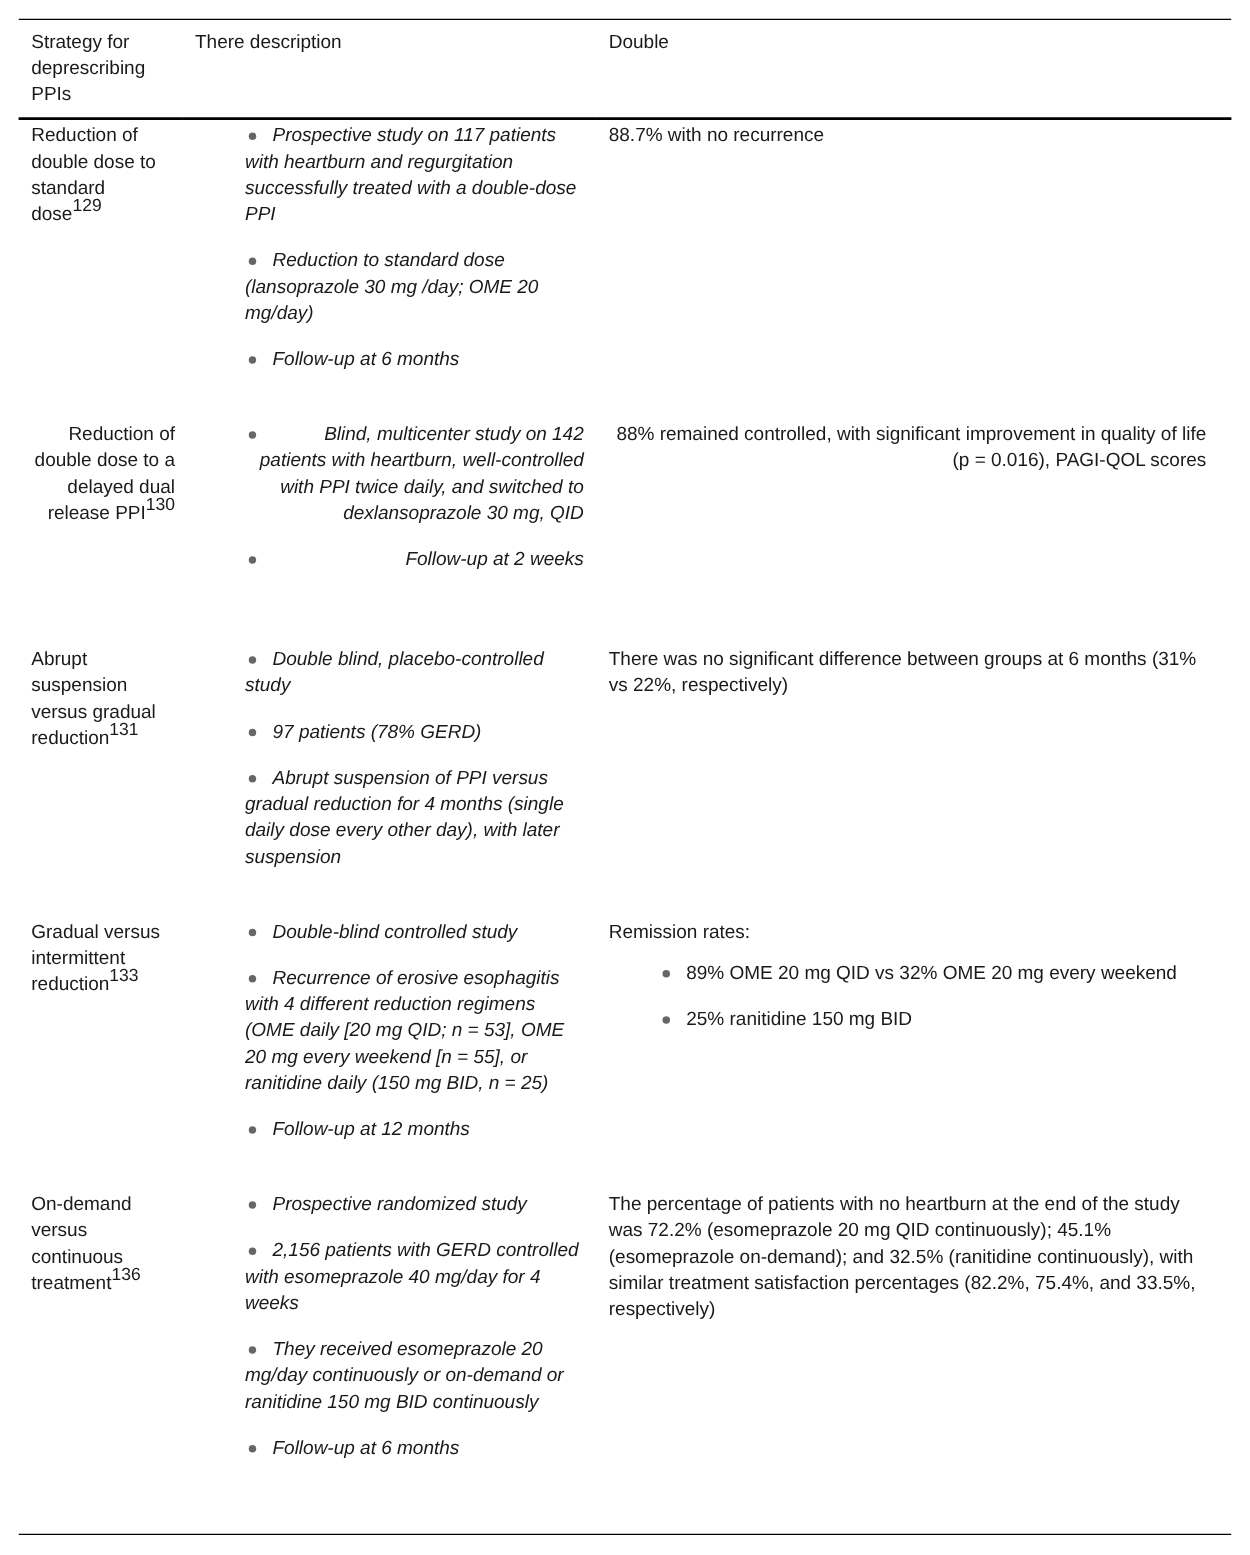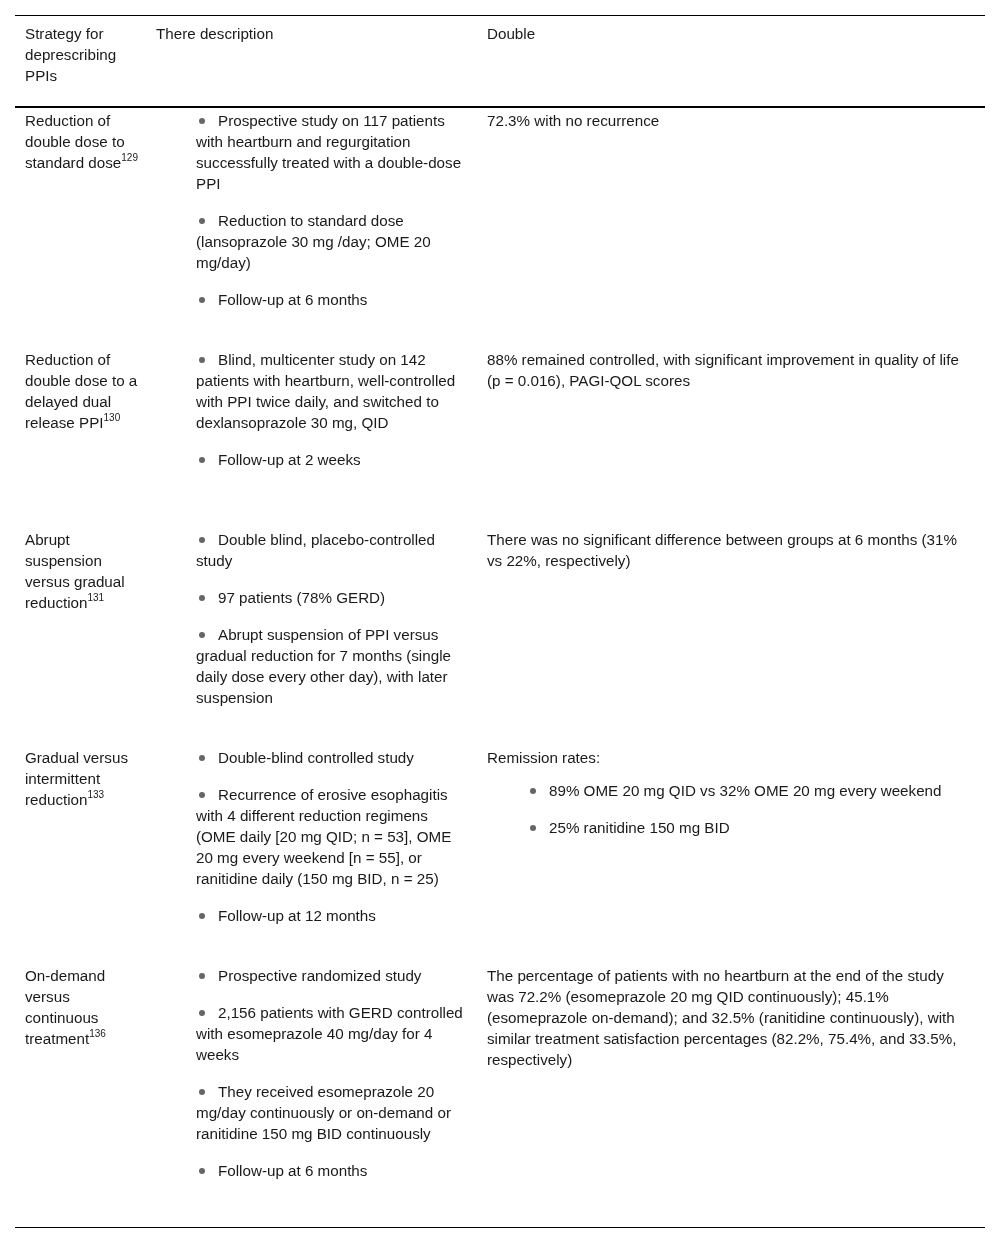--- a/index.html
+++ b/index.html
@@ -9,41 +9,41 @@
     line-height: 21px;
   }
   .table-wrap { position: absolute; left: 15px; top: 15px; width: 970px; }
   .top-rule { border-top: 1px solid #000; }
   .bottom-rule { position: absolute; left: 15px; width: 970px; top: 1227px; border-top: 1px solid #000; }
   table { border-collapse: collapse; width: 970px; table-layout: fixed; }
   col.c1 { width: 131px; }
   col.c2 { width: 331px; }
   col.c3 { width: 508px; }
   th, td { vertical-align: top; text-align: left; font-weight: normal; padding: 0; }
-  thead th { padding-top: 7px; padding-bottom: 20px; }
+  thead th { padding-top: 7px; padding-bottom: 8px; }
   thead tr { border-bottom: 2px solid #000; }
   th.h1, td.s { padding-left: 10px; padding-right: 6px; }
   th.h2 { padding-left: 10px; }
   th.h3, td.r { padding-left: 10px; padding-right: 20px; }
   tbody td { padding-top: 2px; }
   td.d { padding-left: 50px; padding-right: 10px; }
-  sup { font-size: 10px; line-height: 0; position: relative; top: -1px; vertical-align: super; }
+  sup { font-size: 14px; line-height: 0; position: relative; top: -1px; vertical-align: super; }
   ul.bl { list-style: none; margin: 0; padding: 0; }
-  ul.bl li { margin: 0 0 16px 0; text-indent: 22px; position: relative; }
+  ul.bl li { margin: 0 0 16px 0; text-indent: 22px; position: relative; font-style: italic; }
   ul.bl li .dot {
     position: absolute; left: 3px; top: 8px; width: 6px; height: 6px; border-radius: 50%;
     background: #666; text-indent: 0;
   }
   ul.rl { list-style: none; margin: 2px 0 0 40px; padding: 0; }
   ul.rl li { margin: 12px 0 16px 0; padding-left: 22px; position: relative; }
   ul.rl li .dot {
     position: absolute; left: 3px; top: 8px; width: 6px; height: 6px; border-radius: 50%; background: #666;
   }
   tr.row1 td { height: 237px; }
-  tr.row2 td { height: 178px; }
+  tr.row2 td { height: 178px; text-align: right; }
   tr.row3 td { height: 216px; }
   tr.row4 td { height: 216px; }
   tr.row5 td { height: 260px; }
 </style>
 </head>
 <body>
 
 <div class="table-wrap">
   <div class="top-rule"></div>
   <table>
@@ -63,41 +63,41 @@
 
       <tr class="row1">
         <td class="s"><span>Reduction of double dose to standard dose</span><sup>129</sup></td>
         <td class="d">
           <ul class="bl">
             <li><span class="dot"></span><span>Prospective study on 117 patients with heartburn and regurgitation successfully treated with a double-dose PPI</span></li>
             <li><span class="dot"></span><span>Reduction to standard dose (lansoprazole 30 mg /day; OME 20 mg/day)</span></li>
             <li><span class="dot"></span><span>Follow-up at 6 months</span></li>
           </ul>
         </td>
-        <td class="r">72.3% with no recurrence</td>
+        <td class="r">88.7% with no recurrence</td>
       </tr>
 
       <tr class="row2">
         <td class="s"><span>Reduction of double dose to a delayed dual release PPI</span><sup>130</sup></td>
         <td class="d">
           <ul class="bl">
             <li><span class="dot"></span><span>Blind, multicenter study on 142 patients with heartburn, well-controlled with PPI twice daily, and switched to dexlansoprazole 30 mg, QID</span></li>
             <li><span class="dot"></span><span>Follow-up at 2 weeks</span></li>
           </ul>
         </td>
         <td class="r">88% remained controlled, with significant improvement in quality of life (p = 0.016), PAGI-QOL scores</td>
       </tr>
 
       <tr class="row3">
         <td class="s"><span>Abrupt suspension versus gradual reduction</span><sup>131</sup></td>
         <td class="d">
           <ul class="bl">
             <li><span class="dot"></span><span>Double blind, placebo-controlled study</span></li>
             <li><span class="dot"></span><span>97 patients (78% GERD)</span></li>
-            <li><span class="dot"></span><span>Abrupt suspension of PPI versus gradual reduction for 7 months (single daily dose every other day), with later suspension</span></li>
+            <li><span class="dot"></span><span>Abrupt suspension of PPI versus gradual reduction for 4 months (single daily dose every other day), with later suspension</span></li>
           </ul>
         </td>
         <td class="r">There was no significant difference between groups at 6 months (31% vs 22%, respectively)</td>
       </tr>
 
       <tr class="row4">
         <td class="s"><span>Gradual versus intermittent reduction</span><sup>133</sup></td>
         <td class="d">
           <ul class="bl">
             <li><span class="dot"></span><span>Double-blind controlled study</span></li>

